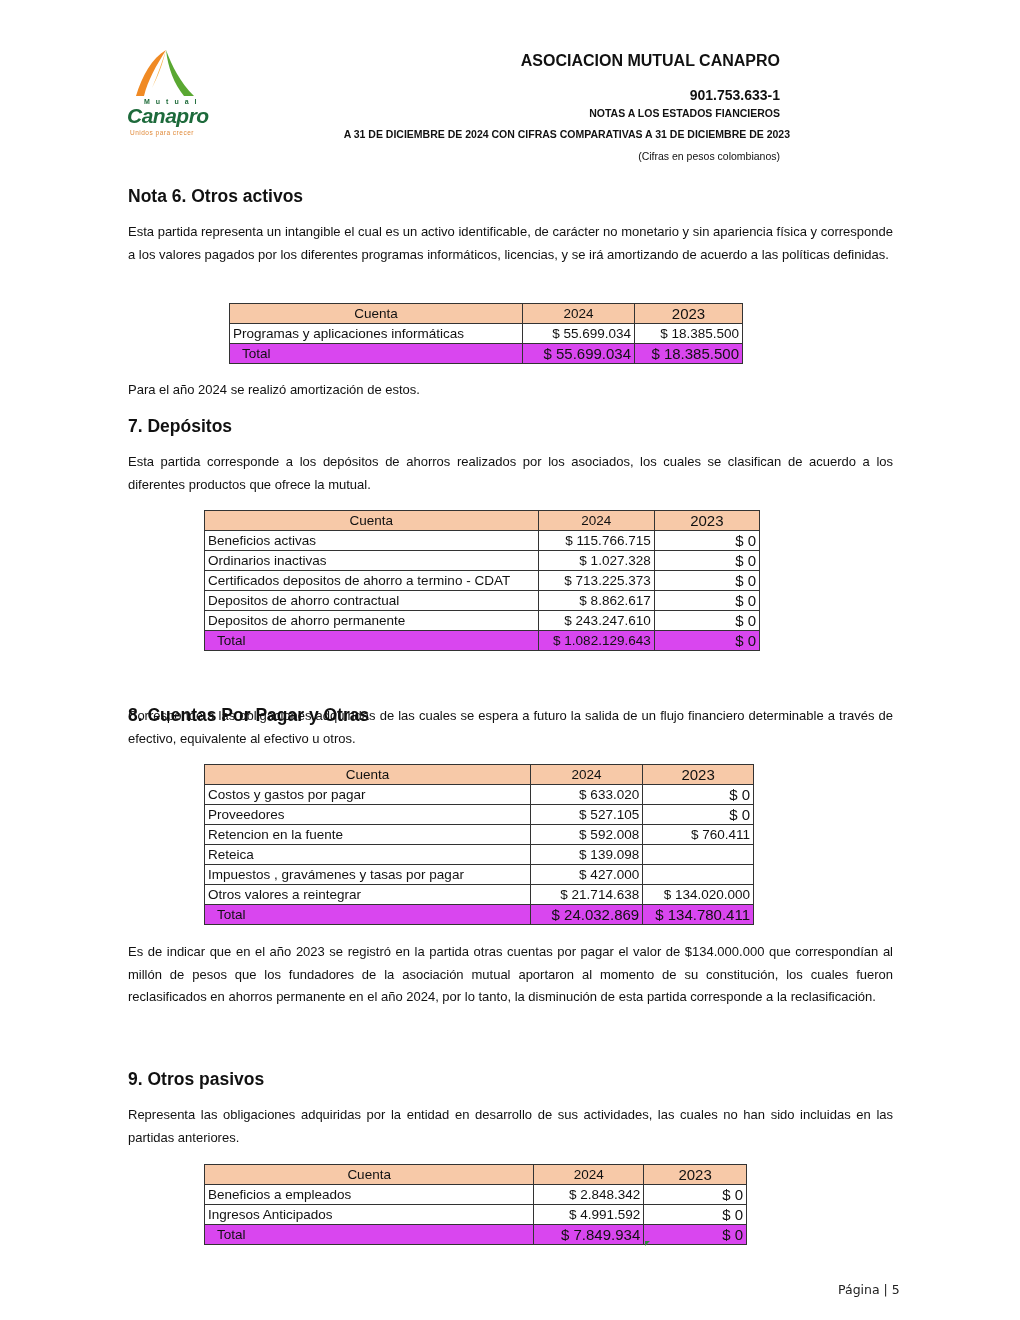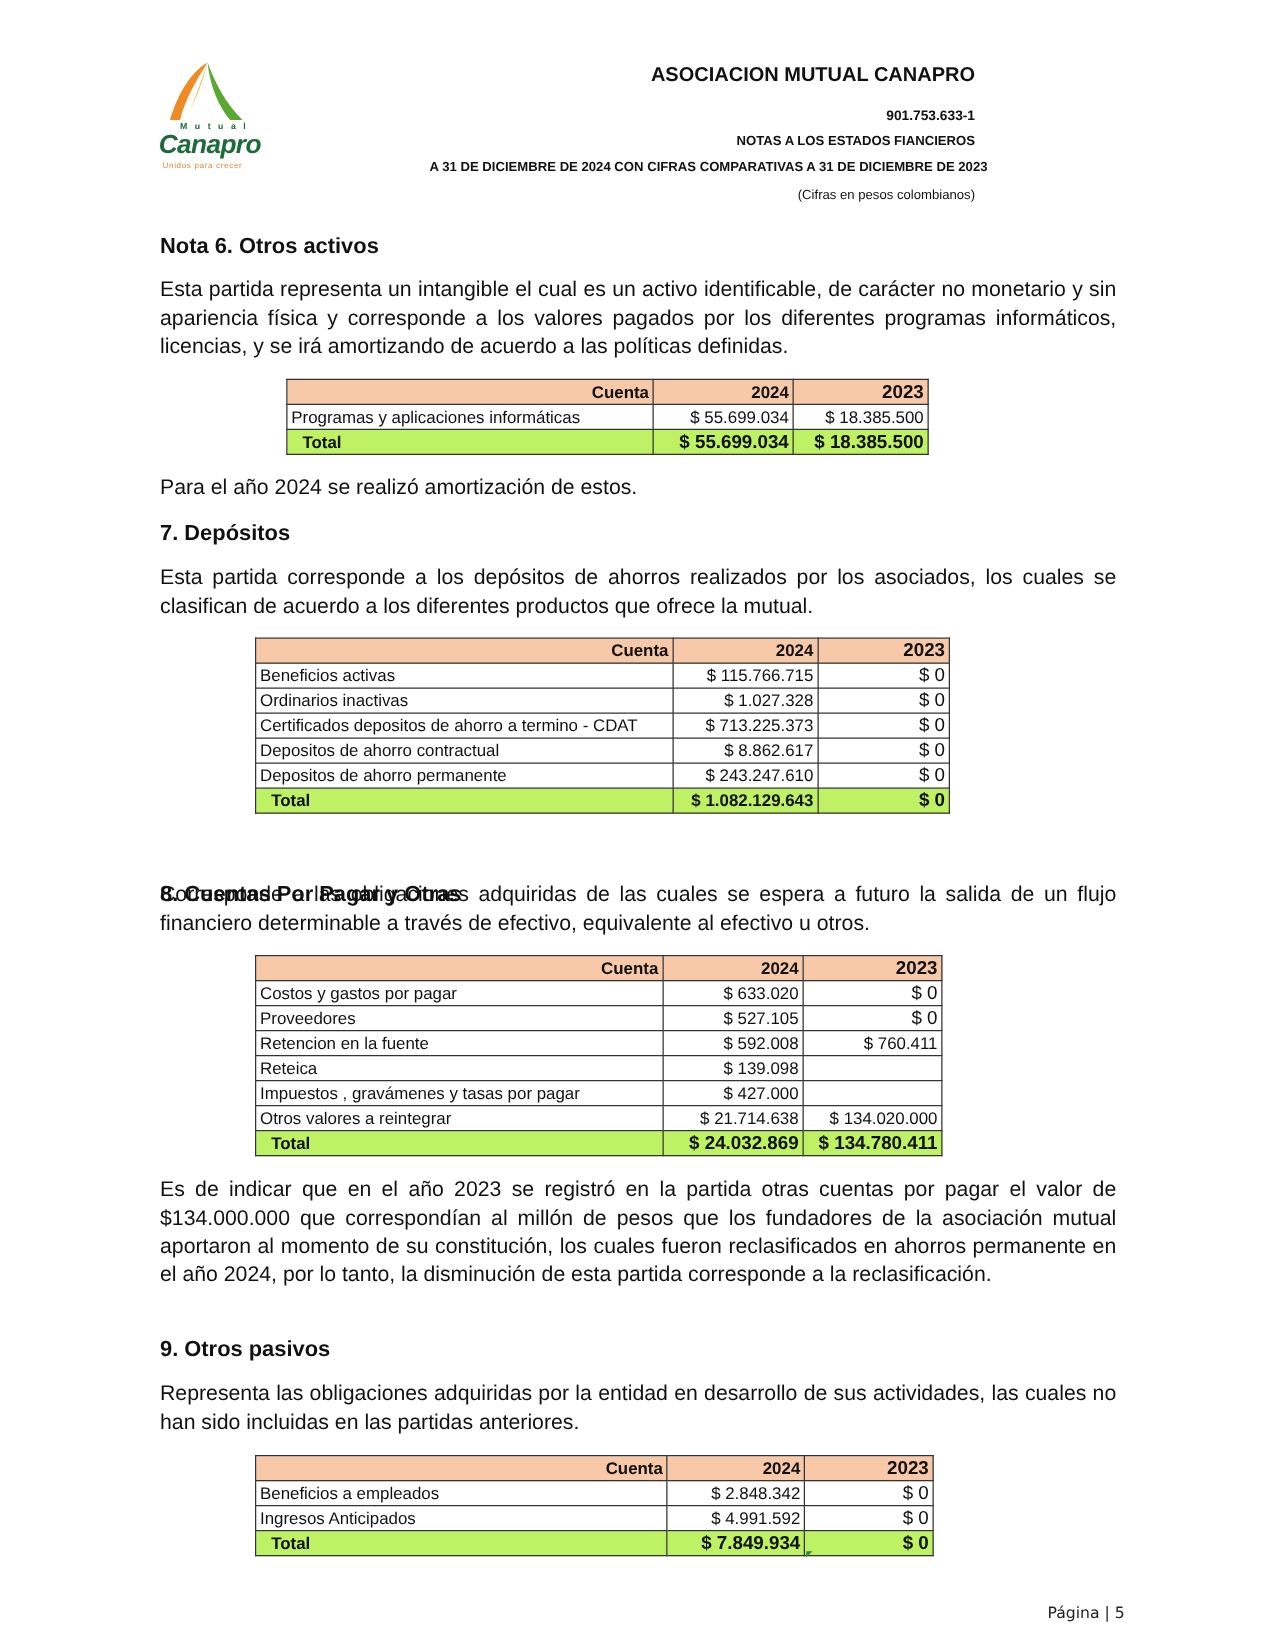--- a/index.html
+++ b/index.html
@@ -6,36 +6,36 @@
   body { width: 1020px; height: 1320px; position: relative; overflow: hidden;
          font-family: "Liberation Sans", sans-serif; color: #111; }
   .logo { position: absolute; left: 122px; top: 48px; width: 90px; height: 92px; }
   .logo svg { display: block; }
   .logo-mutual { position: absolute; left: 144px; top: 98px; font-size: 7px; letter-spacing: 6px; color: #1f6b3a; font-weight: bold; }
   .logo-name { position: absolute; left: 127px; top: 104px; font-size: 21px; font-weight: bold; font-style: italic; color: #1d6a3b; letter-spacing: -0.5px; }
   .logo-tag { position: absolute; left: 130px; top: 129px; font-size: 6.5px; color: #e08a3a; letter-spacing: 0.5px; }
 
   .hdr { position: absolute; left: 240px; width: 540px; text-align: right; }
   .hdr-title { top: 52px; font-size: 16px; font-weight: bold; }
-  .hdr-nit { top: 87px; font-size: 11px; font-weight: bold; }
+  .hdr-nit { top: 87px; font-size: 14px; font-weight: bold; }
   .hdr-notas { top: 107px; font-size: 10.5px; font-weight: bold; }
   .hdr-fecha { top: 128px; font-size: 10.5px; font-weight: bold; left: 230px; width: 560px; }
   .hdr-cifras { top: 150px; font-size: 10.5px; }
 
-  .txt { position: absolute; left: 128px; width: 765px; font-size: 17px; line-height: 22.5px; }
+  .txt { position: absolute; left: 128px; width: 765px; font-size: 13px; line-height: 22.5px; }
   .just { text-align: justify; text-align-last: left; }
   .h { font-weight: bold; font-size: 17.5px; }
 
   table.fin { position: absolute; border-collapse: collapse; font-size: 13.5px; }
   table.fin td, table.fin th { border: 1px solid #333; padding: 0 3px; height: 19px; line-height: 19px; white-space: nowrap; }
-  table.fin th { background: #f7c9a8; font-weight: bold; text-align: right; }
+  table.fin th { background: #f7c9a8; font-weight: normal; text-align: center; }
   table.fin th.big { font-size: 15px; }
   table.fin td.num { text-align: right; }
   table.fin td.z { font-size: 15px; }
-  table.fin tr.total td { background: #bef264; font-weight: bold; padding-left: 12px; }
+  table.fin tr.total td { background: #d946ef; font-weight: normal; padding-left: 12px; }
   table.fin tr.total td.numb { font-size: 15px; }
   table.fin { border: 1.5px solid #333; }
 
   .page-num { position: absolute; left: 838px; top: 1282px; font-size: 12.5px; font-family: "DejaVu Sans", sans-serif; color: #222; }
   .green-tri { position: absolute; width: 0; height: 0; border-top: 5px solid #2e8b3a; border-right: 5px solid transparent; }
 </style>
 </head>
 <body>
 
 <div class="logo">

